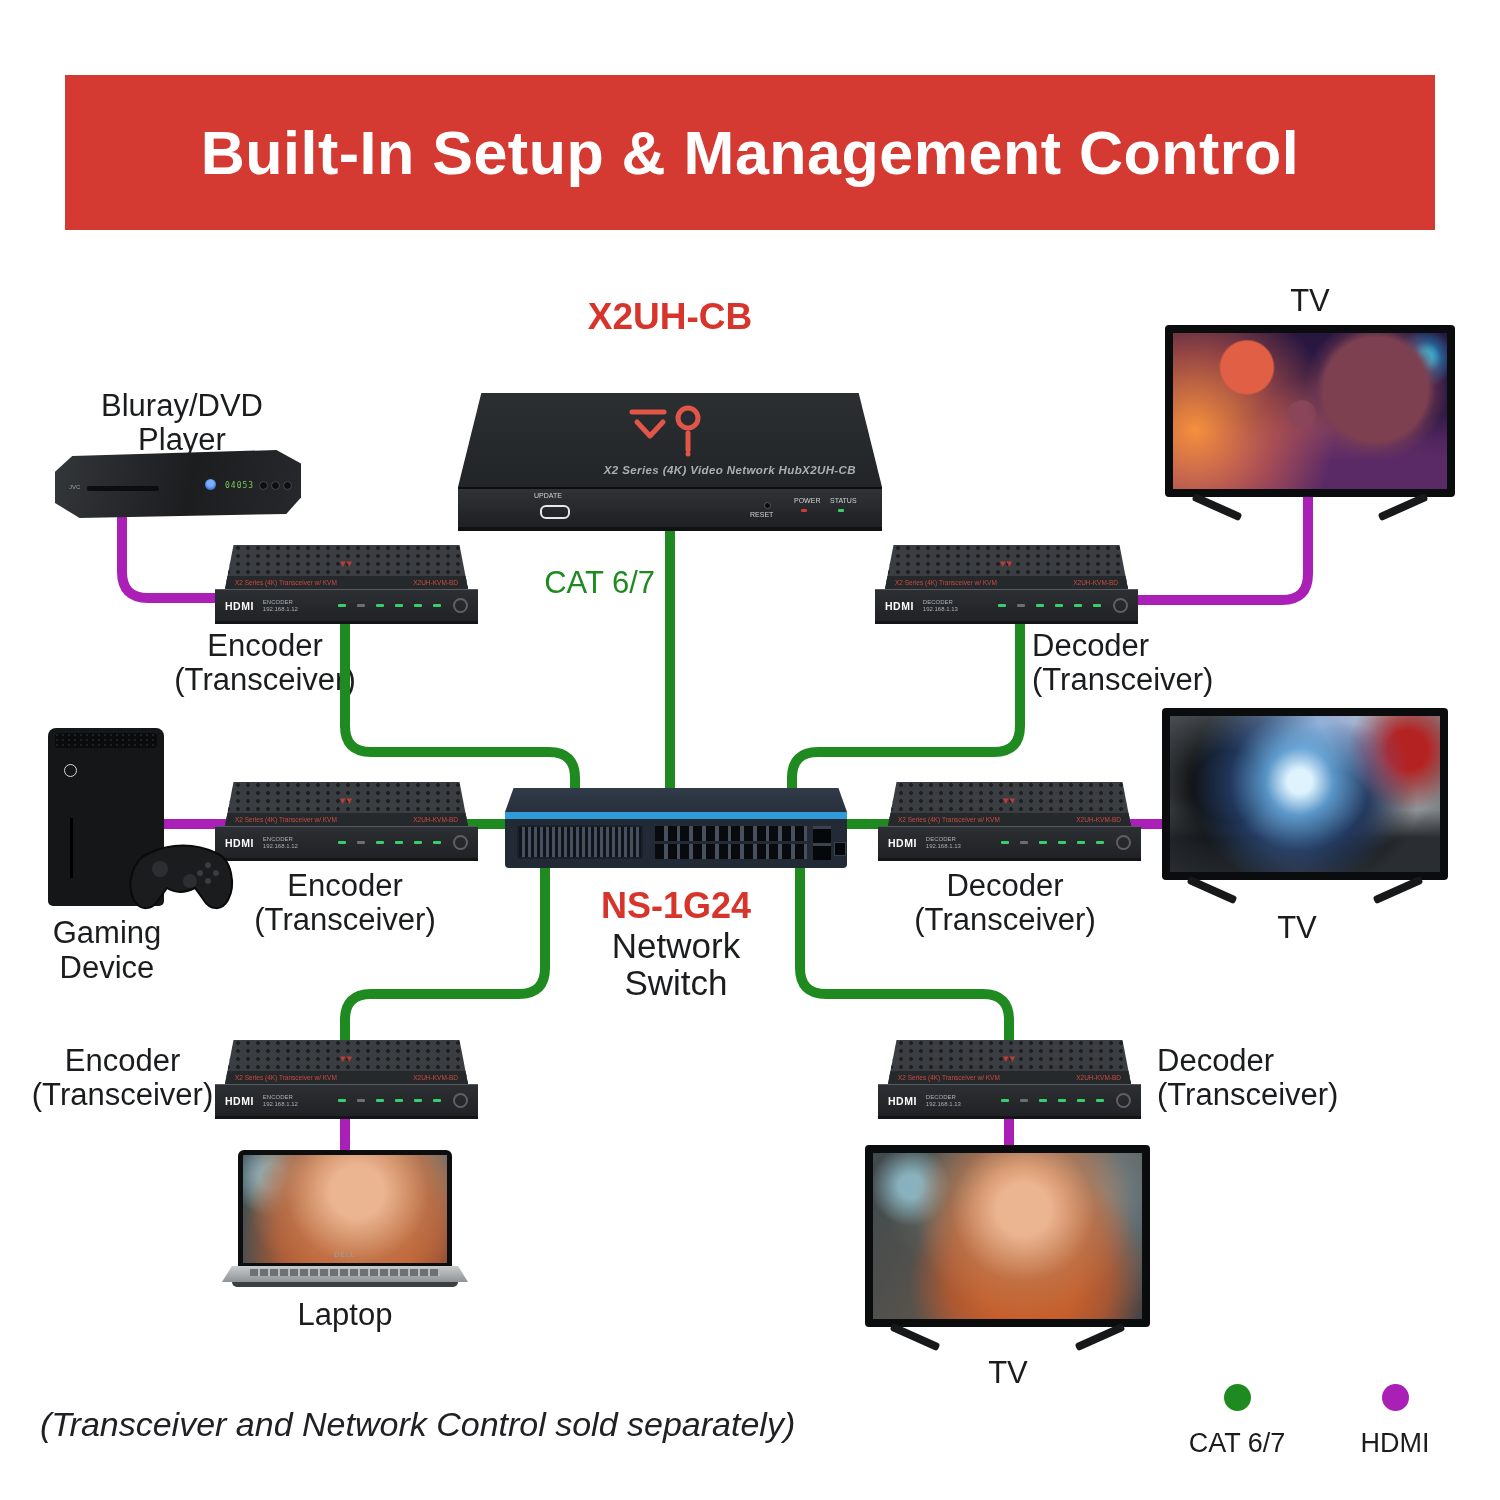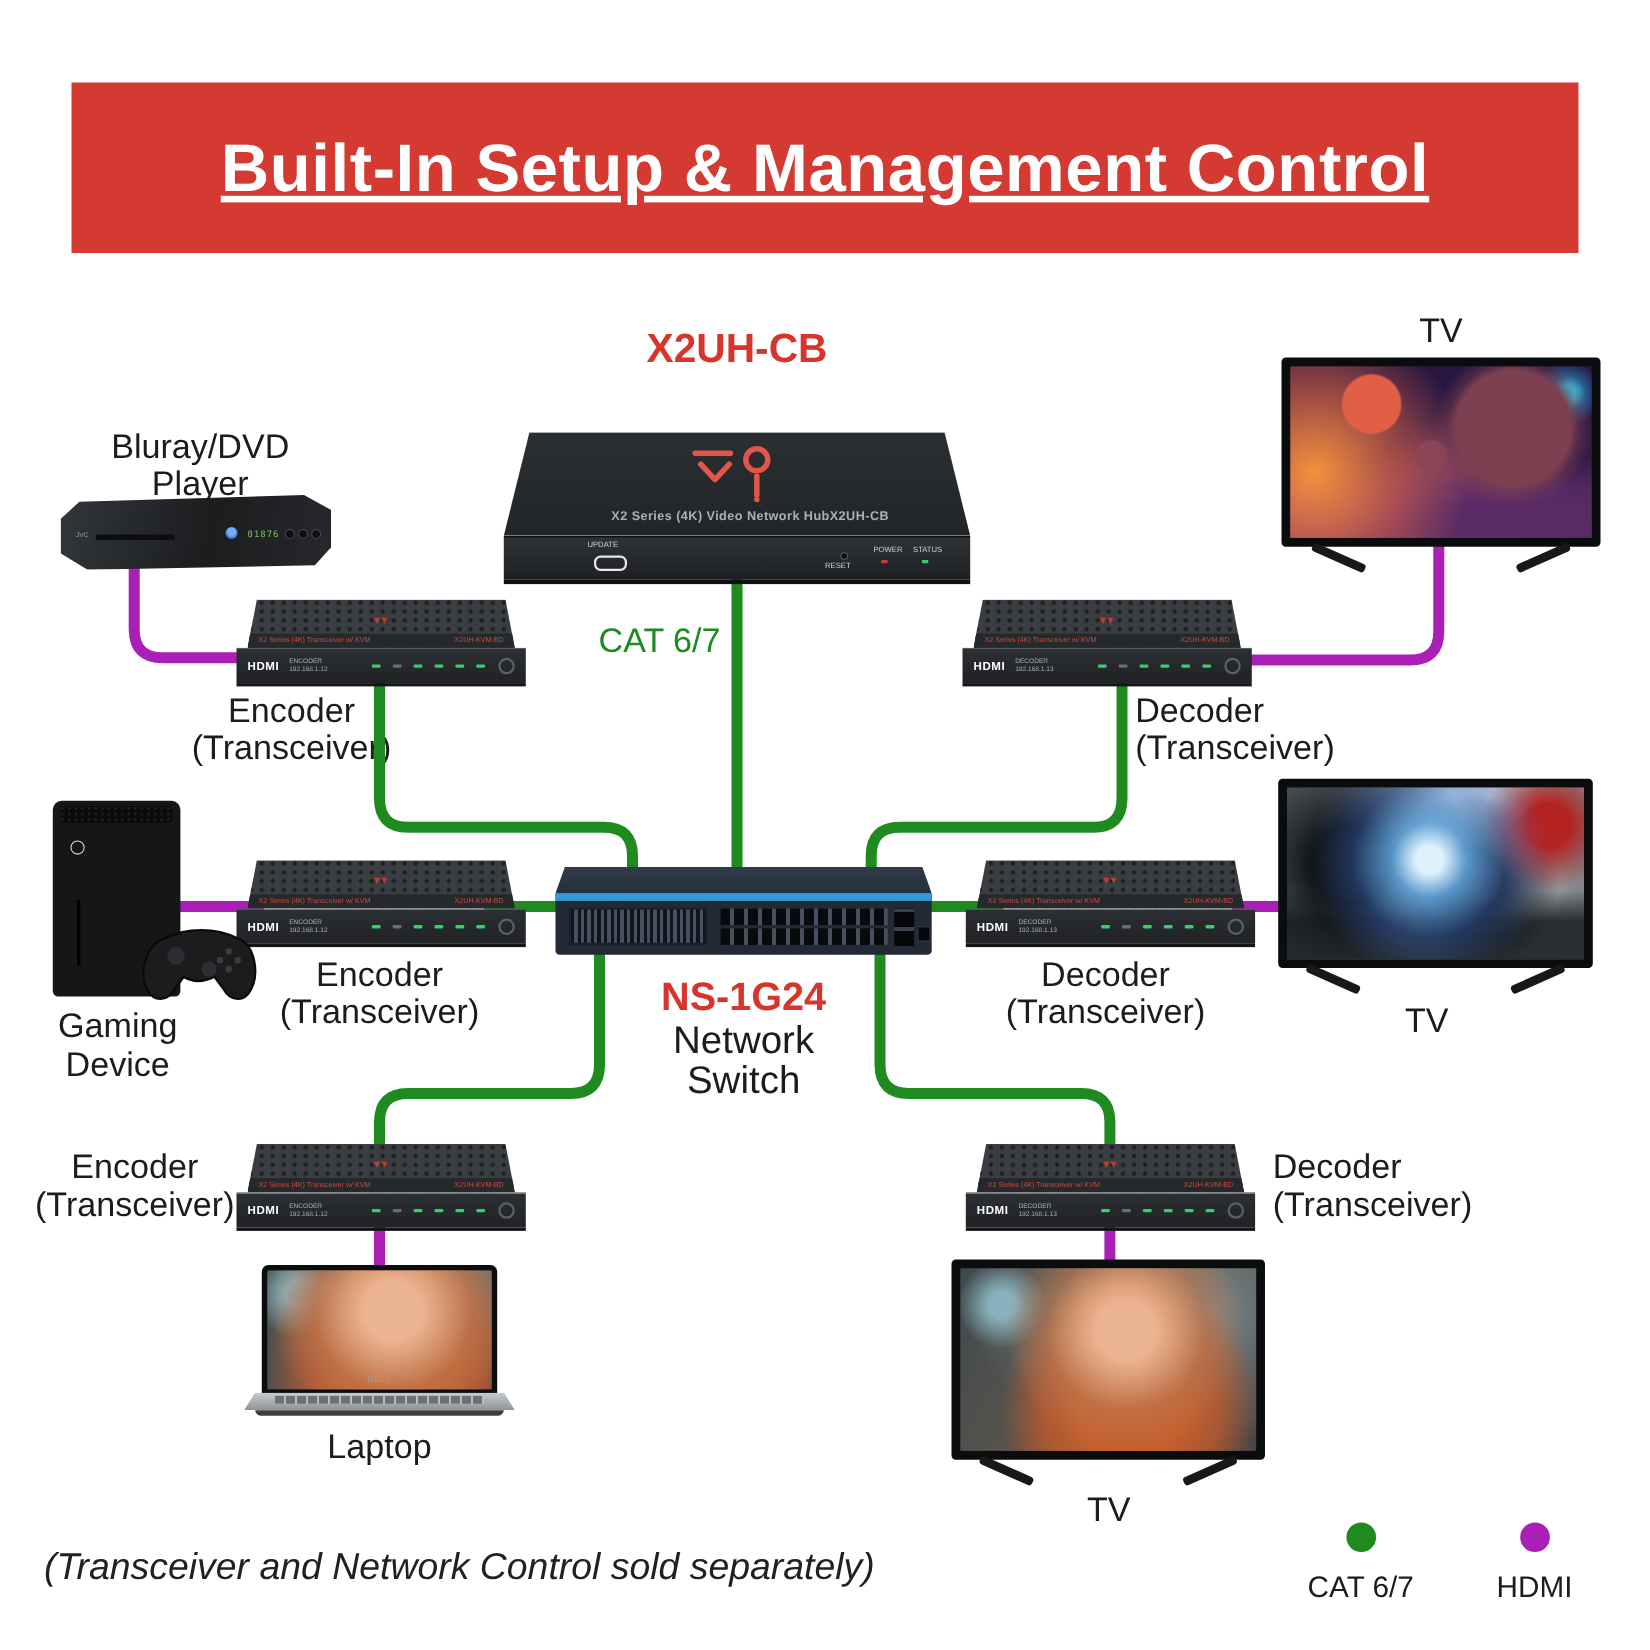--- a/index.html
+++ b/index.html
@@ -5,21 +5,21 @@
   :root{
     --red:#d43a32; --accent-red:#d7352c; --green:#1f8a1f; --purple:#aa1fb5;
     --ink:#1b1c1e;
   }
   html,body{margin:0;padding:0;background:#fff;}
   .stage{position:relative;width:1500px;height:1500px;background:#fff;overflow:hidden;
          font-family:"Liberation Sans",sans-serif;color:var(--ink);}
   
   .banner{position:absolute;left:65px;top:75px;width:1370px;height:155px;background:var(--red);
           display:flex;align-items:center;justify-content:center;}
-  .banner h1{margin:0;color:#fff;font-size:61px;font-weight:bold;letter-spacing:.5px;text-decoration:underline;}
+  .banner h1{margin:0;color:#fff;font-size:61px;font-weight:bold;letter-spacing:.5px;}
   
   .lbl{position:absolute;font-size:31px;line-height:35px;font-weight:500;color:var(--ink);text-align:center;}
   .lbl.red{color:var(--accent-red);font-weight:600;}
   .lbl.big{font-size:37px;line-height:41px;}
   .lbl.green{color:var(--green);}
   .lbl.left{text-align:left;}
   .footnote{position:absolute;left:40px;top:1405px;font-size:34px;font-style:italic;font-weight:500;color:#202124;}
   
   svg.cables{position:absolute;left:0;top:0;z-index:1;}
   .cable{fill:none;stroke-width:10;}
@@ -47,22 +47,22 @@
   .led{width:8px;height:3px;background:#35d06a;border-radius:1px;}
   .led.off{background:#6b6f73;}
   .pwr{width:11px;height:11px;border:2px solid #5d6165;border-radius:50%;margin-left:12px;}
   
   .cbox{position:absolute;left:458px;top:393px;width:424px;height:132px;z-index:2;}
   .cbox-top{position:absolute;left:0;right:0;top:0;height:94px;
           clip-path:polygon(5.5% 0,94.5% 0,100% 100%,0 100%);
           background:linear-gradient(#2c2f32,#222528);}
   .cbox-logo{position:absolute;left:50%;top:10px;transform:translateX(-50%);}
   .cbox-strip{position:absolute;left:26px;right:26px;top:64px;height:26px;display:flex;
-          align-items:center;justify-content:center;font-size:11.5px;color:#aab0b5;
-          font-weight:bold;letter-spacing:.4px;margin-left:24px;}
+          align-items:center;justify-content:flex-end;font-size:11.5px;color:#aab0b5;
+          font-style:italic;font-weight:bold;letter-spacing:.4px;margin-left:24px;}
   .cbox-front{position:absolute;left:0;right:0;top:94px;height:38px;
           background:linear-gradient(#303336,#1d1f22);border-top:2px solid #0c0d0e;
           border-bottom:4px solid #101112;}
   .usb{position:absolute;left:82px;top:16px;width:26px;height:10px;border:2px solid #e8e8e8;border-radius:6px;}
   .usb-lbl{position:absolute;left:76px;top:3px;font-size:7px;color:#cfd3d6;}
   .reset-dot{position:absolute;left:306px;top:13px;width:5px;height:5px;border-radius:50%;background:#0a0b0c;border:1px solid #55595d;}
   .reset-lbl{position:absolute;left:292px;top:22px;font-size:7px;color:#cfd3d6;}
   .ps-lbl{position:absolute;top:8px;font-size:7px;color:#cfd3d6;}
   .mini-led{position:absolute;top:20px;width:6px;height:3px;border-radius:1px;}
   
@@ -199,21 +199,21 @@
   </div>
 
   <div class="lbl green" style="left:515px;top:565px;width:140px;text-align:right;">CAT 6/7</div>
 
   <div class="lbl" style="left:32px;top:388px;width:300px;">Bluray/DVD</div>
   <div class="lbl" style="left:32px;top:422px;width:300px;">Player</div>
   <div class="bluray">
     <span class="bd-brand">JVC</span>
     <span class="bd-tray"></span>
     <span class="bd-logo"></span>
-    <span class="bd-disp">01876</span>
+    <span class="bd-disp">04053</span>
     <span class="bd-btn" style="left:216px;"></span>
     <span class="bd-btn" style="left:228px;"></span>
     <span class="bd-btn" style="left:204px;"></span>
   </div>
 
   <div class="xbox">
     <span class="xbox-vent"></span>
     <span class="xbox-logo"></span>
     <span class="xbox-slot"></span>
   </div>

